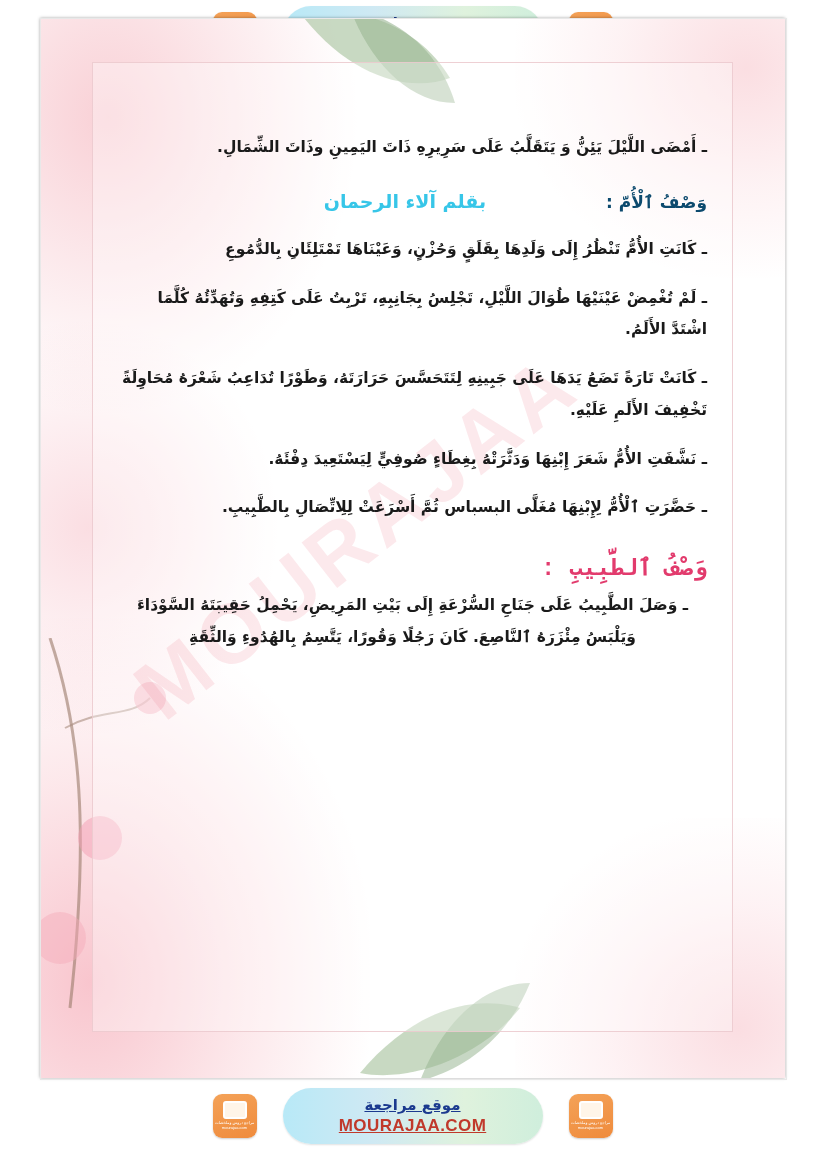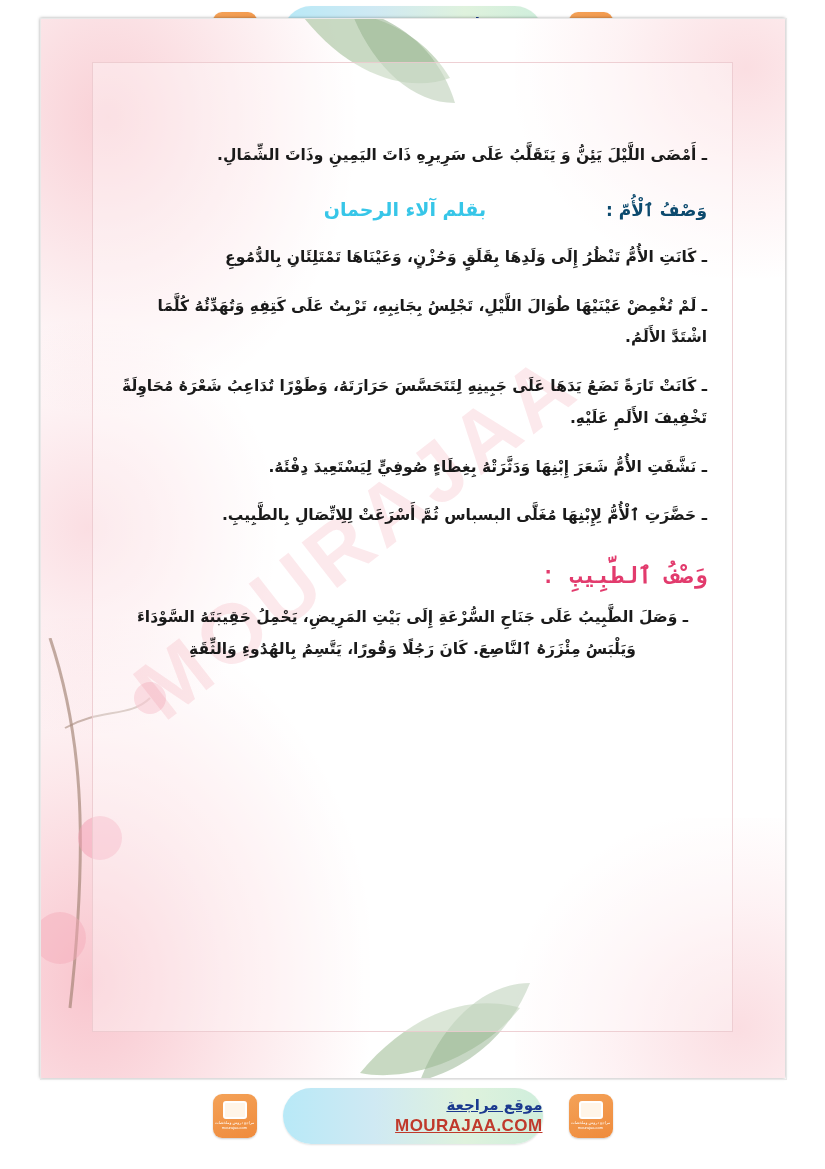--- a/index.html
+++ b/index.html
@@ -58,21 +58,21 @@
   
   .content{
     position:absolute;
     left:78px;top:110px;right:78px;
     direction:rtl;text-align:right;
   }
   .line{
     font-size:15.5px;
     color:#1a1a1a;
     line-height:2.05;
-    margin:12px 0 17px 0;
+    margin:4px 0 17px 0;
     font-family:"DejaVu Sans",sans-serif;
     font-weight:600;
   }
   .line.indent-c{text-align:center;}
   .heading-row{
     display:flex;align-items:baseline;justify-content:flex-start;
     margin:26px 0 22px 0;
   }
   .heading{
     font-size:17px;font-weight:bold;color:#0c4a6e;
@@ -92,21 +92,21 @@
   
   .banner{
     position:absolute;left:0;width:825px;height:62px;
     display:flex;align-items:center;justify-content:center;
   }
   .banner.top{top:3px;}
   .banner.bottom{top:1085px;}
   .pill{
     width:260px;height:56px;border-radius:28px;
     background:linear-gradient(90deg,#b8e9f7 0%,#cfe9f3 35%,#dff2dd 70%,#cfeedc 100%);
-    display:flex;flex-direction:column;align-items:flex-start;justify-content:center;
+    display:flex;flex-direction:column;align-items:center;justify-content:center;
     box-shadow:0 1px 2px rgba(0,0,0,.12);
   }
   .pill .l1{
     font-size:15px;color:#1b3a8f;font-weight:bold;text-decoration:underline;
     font-family:"DejaVu Sans",sans-serif;line-height:1.25;
   }
   .pill .l2{
     font-size:17px;color:#c0392b;font-weight:bold;text-decoration:underline;
     font-family:"Liberation Sans",sans-serif;letter-spacing:.4px;line-height:1.25;
   }

